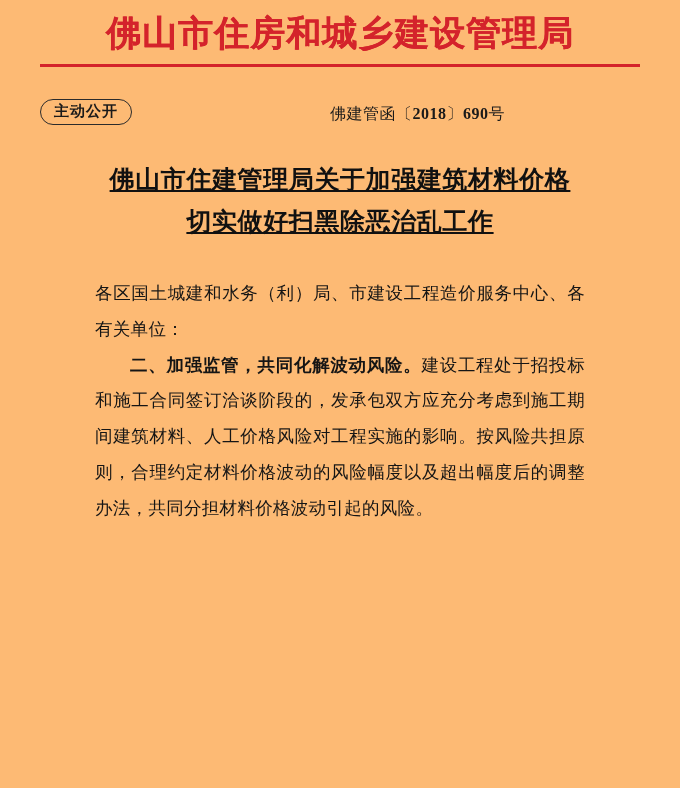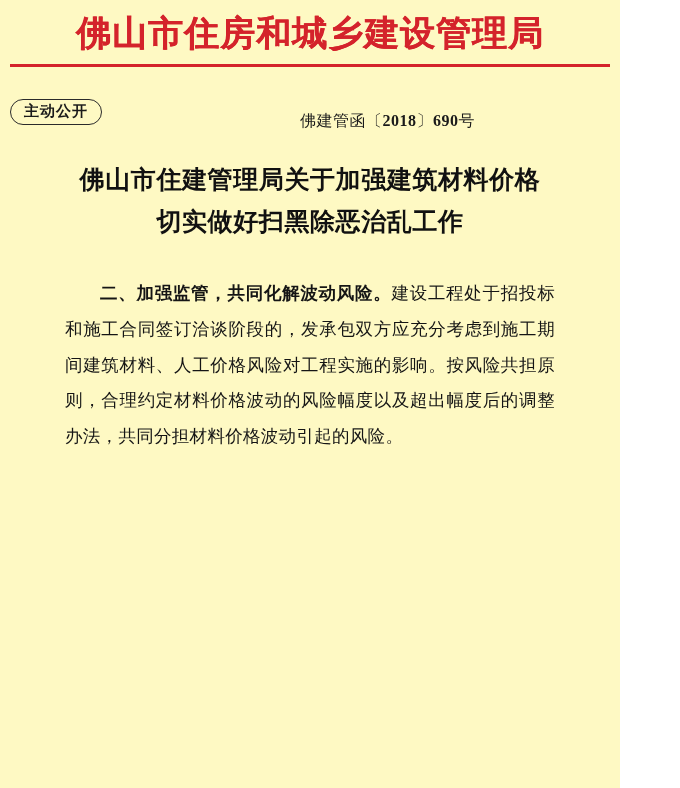--- a/index.html
+++ b/index.html
@@ -8,23 +8,23 @@
     background: #ffffff;
   }
   body {
     width: 680px;
     height: 788px;
     font-family: "Liberation Serif", "DejaVu Serif", serif;
     overflow: hidden;
   }
   .page {
     position: relative;
-    width: 620px;
+    width: 680px;
     height: 788px;
-    background: #fef9c3;
+    background: #fdba74;
     box-sizing: border-box;
     padding: 0;
   }
 
   
   .masthead {
     text-align: center;
     padding-top: 14px;
   }
   .masthead-title {
@@ -61,40 +61,41 @@
     font-size: 15px;
     font-weight: bold;
     color: #1a1a1a;
     line-height: 1;
     letter-spacing: 1px;
     white-space: nowrap;
   }
   .doc-number {
     position: absolute;
     left: 290px;
-    top: 16px;
+    top: 9px;
     font-size: 16px;
     color: #1a1a1a;
     letter-spacing: 0.5px;
     white-space: nowrap;
   }
   .doc-number .num {
     font-weight: bold;
   }
 
   
   .doc-title {
     margin: 30px auto 0 auto;
     width: 560px;
     text-align: center;
     font-size: 25px;
     font-weight: bold;
     color: #111111;
     line-height: 1.65;
     letter-spacing: 0.6px;
+    text-decoration: underline;
   }
 
   
   .body-text {
     margin: 34px auto 0 auto;
     width: 490px;
     font-size: 17.5px;
     color: #151515;
     line-height: 2.05;
     text-align: justify;
@@ -126,17 +127,18 @@
       <span>佛建管函</span><span>〔</span><span class="num">2018</span><span>〕</span><span class="num">690</span><span>号</span>
     </div>
   </div>
 
   <div class="doc-title">
     <div>佛山市住建管理局关于加强建筑材料价格</div>
     <div>切实做好扫黑除恶治乱工作</div>
   </div>
 
   <div class="body-text">
+    <p>各区国土城建和水务（利）局、市建设工程造价服务中心、各有关单位：</p>
     <p class="indent"><span class="bold">二、加强监管，共同化解波动风险。</span><span>建设工程处于招投标和施工合同签订洽谈阶段的，发承包双方应充分考虑到施工期间建筑材料、人工价格风险对工程实施的影响。按风险共担原则，合理约定材料价格波动的风险幅度以及超出幅度后的调整办法，共同分担材料价格波动引起的风险。</span></p>
 
   </div>
 
 </div>
 
 </body></html>

